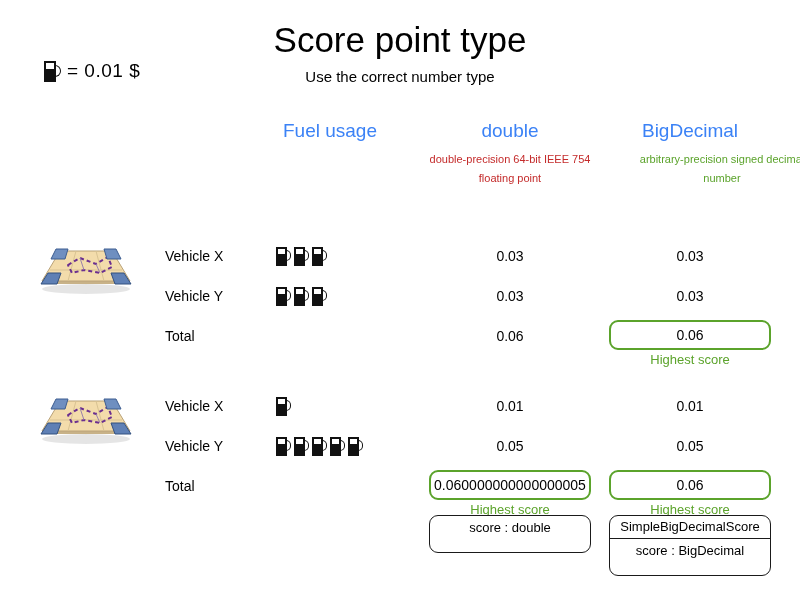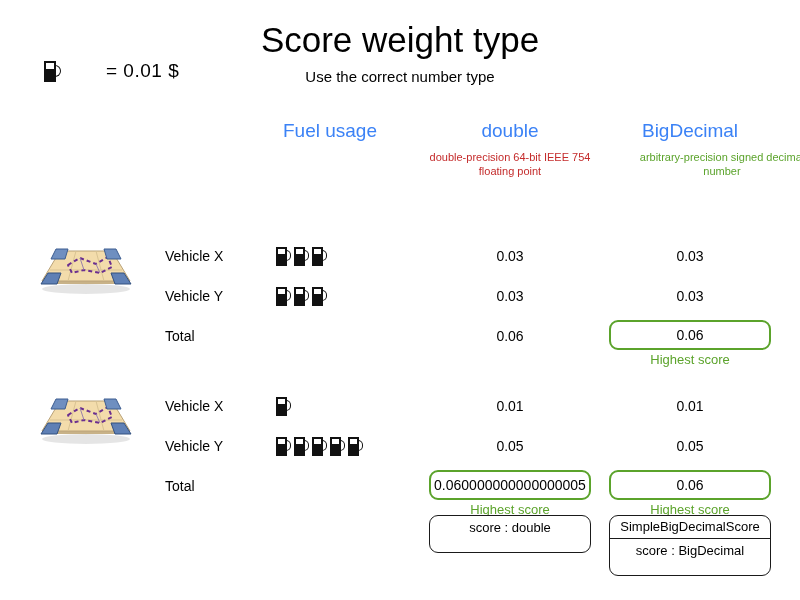--- a/index.html
+++ b/index.html
@@ -43,21 +43,20 @@
   
   .legend {
     position: absolute;
     left: 44px;
     top: 58px;
     font-size: 19px;
     line-height: 26px;
     white-space: nowrap;
     display: flex;
     align-items: center;
-    gap: 39px;
   }
   .legend .pump { margin-right: 6px; }
   .legend .legend-text { letter-spacing: 0.5px; }
 
   
   .pump {
     display: inline-block;
     position: relative;
     width: 15px;
     height: 19px;
@@ -99,21 +98,21 @@
     position: absolute;
     text-align: center;
     font-size: 19px;
     line-height: 24px;
     color: #3b82f6;
   }
   .col-sub {
     position: absolute;
     text-align: center;
     font-size: 11px;
-    line-height: 14px;
+    line-height: 19px;
   }
   .col-sub.red   { color: #c42b2b; }
   .col-sub.green { color: #5ba32b; }
 
   #head-fuel      { left: 240px; top: 119px; width: 180px; }
   #head-double    { left: 420px; top: 119px; width: 180px; }
   #head-bigdec    { left: 600px; top: 119px; width: 180px; }
   #sub-double     { left: 415px; top: 150px; width: 190px; }
   #sub-bigdec     { left: 600px; top: 150px; width: 180px; margin-left: 32px; }
 
@@ -214,21 +213,21 @@
     font-size: 13px;
     line-height: 20px;
     text-align: center;
     padding: 2px 8px 14px 8px;
     white-space: nowrap;
   }
 </style>
 </head>
 <body>
 
-<div class="title">Score weight type</div>
+<div class="title">Score point type</div>
 <div class="subtitle">Use the correct number type</div>
 
 <div class="legend">
   <span class="pump" style="width:17px;height:21px;">
     <span class="body" style="width:12px;height:21px;"></span>
     <span class="window" style="width:8px;height:6px;"></span>
     <span class="nozzle" style="left:11px;top:4px;width:6px;height:12px;"></span>
   </span>
   <span class="legend-text">= 0.01 $</span>
 </div>

